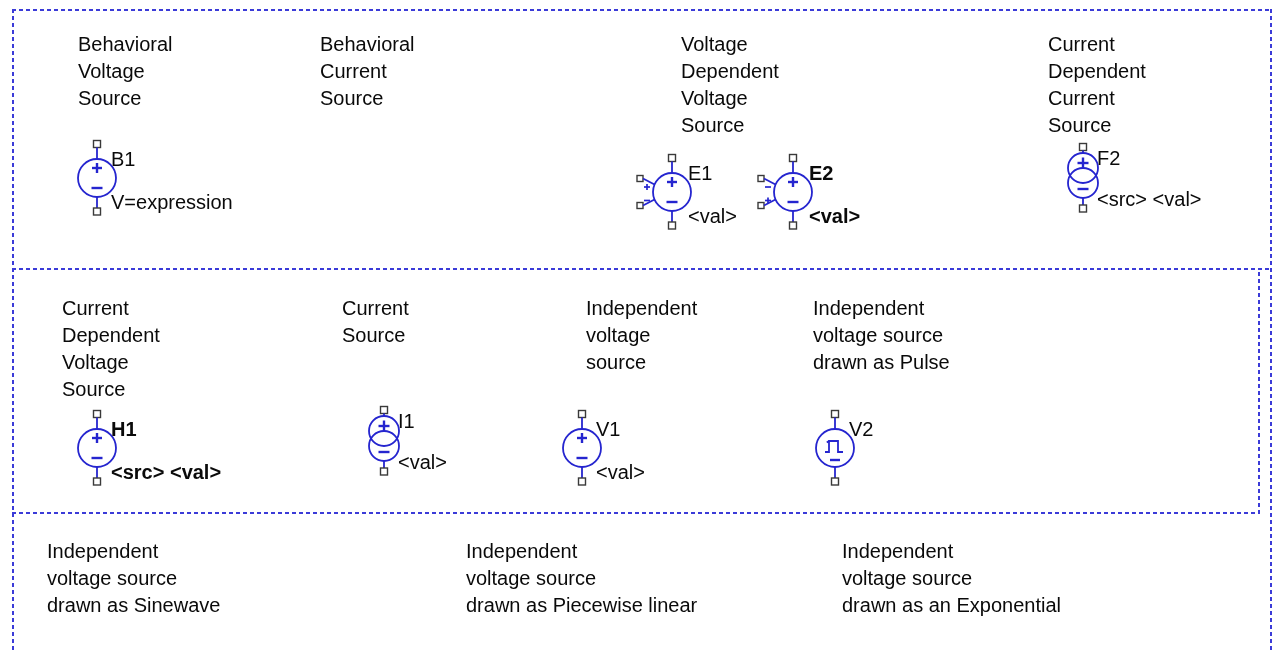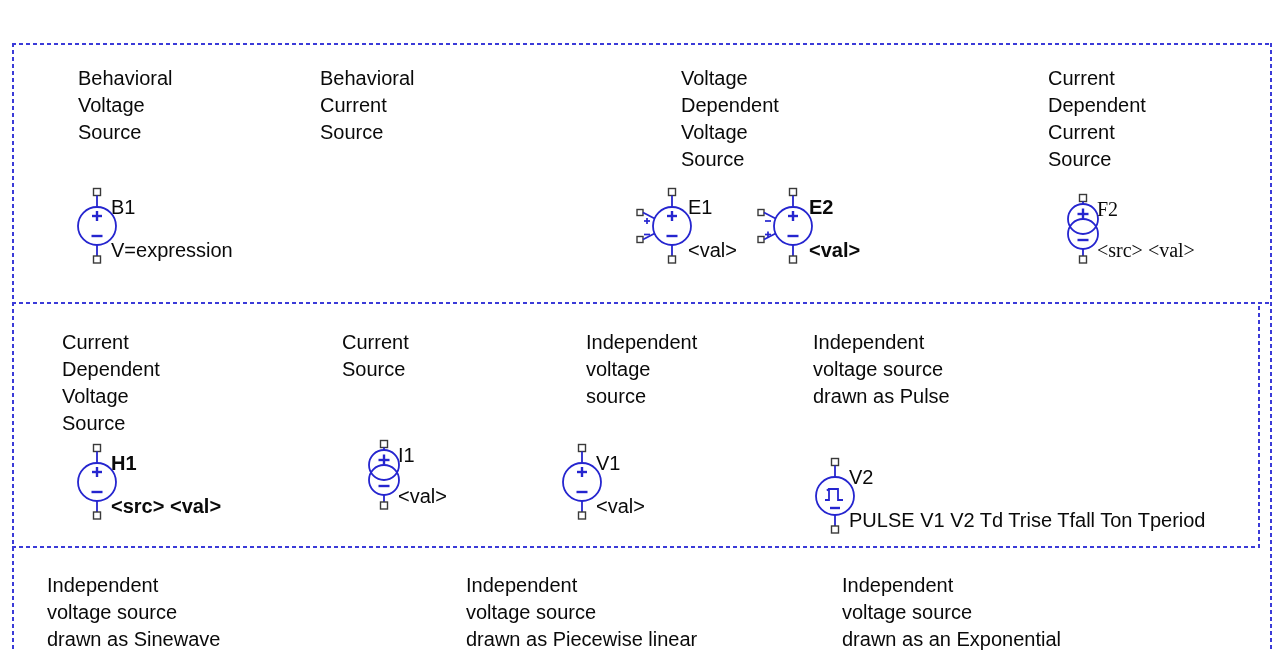--- a/index.html
+++ b/index.html
@@ -6,21 +6,21 @@
     --sym: #2525cf;
     --border: #3b3bd8;
     --txt: #0a0a0a;
     --term: #3a3a3a;
   }
   html,body { margin:0; padding:0; }
   body {
     width:1280px; height:650px; background:#ffffff; overflow:hidden;
     font-family:"Liberation Sans", sans-serif; color:var(--txt);
   }
-  #sheet { position:relative; width:1280px; height:536px;margin-top:34px; }
+  #sheet { position:relative; width:1280px; height:536px; }
 
   .hline { position:absolute; height:2px;
     background:repeating-linear-gradient(90deg, var(--border) 0 4px, transparent 4px 7px); }
   .vline { position:absolute; width:2px;
     background:repeating-linear-gradient(0deg, var(--border) 0 4px, transparent 4px 7px); }
 
   .header {
     position:absolute; font-size:20px; line-height:27px; white-space:pre-line;
     color:var(--txt); letter-spacing:0;
   }
@@ -61,21 +61,21 @@
 Source</div>
   <div class="header" style="left:681px; top:31px;">Voltage
 Dependent
 Voltage
 Source</div>
   <div class="header" style="left:1048px;top:31px;">Current
 Dependent
 Current
 Source</div>
 
-  <div class="comp" style="left:75px; top:154px; width:300px; height:76px;">
+  <div class="comp" style="left:75px; top:140px; width:300px; height:76px;">
     <svg class="sym" width="44" height="76" viewBox="0 0 44 76">
       <rect class="tq" x="18.5" y="0.5" width="7" height="7"></rect>
       <line class="w" x1="22" y1="7.5" x2="22" y2="19"></line>
       <circle class="w" cx="22" cy="38" r="19"></circle>
       <line class="s" x1="22" y1="23" x2="22" y2="33"></line>
         <line class="s" x1="17" y1="28" x2="27" y2="28"></line>
       <line class="s" x1="16.5" y1="48" x2="27.5" y2="48"></line>
       <line class="w" x1="22" y1="57" x2="22" y2="68"></line>
       <rect class="tq" x="18.5" y="68" width="7" height="7"></rect>
     </svg>
@@ -121,21 +121,21 @@
       <line class="f" x1="8" y1="33" x2="14" y2="33"></line>
       <rect class="tq" x="1" y="48.5" width="6" height="6"></rect>
       <line class="w" x1="7" y1="51.5" x2="18.5" y2="45.5"></line>
       <line class="f" x1="11" y1="43.5" x2="11" y2="49.5"></line>
         <line class="f" x1="8" y1="46.5" x2="14" y2="46.5"></line>
     </svg>
     <div class="des">E2</div>
     <div class="val">&lt;val&gt;</div>
   </div>
 
-  <div class="comp ctype" style="left:1061px; top:160px; width:210px; height:70px;font-family:Liberation Serif, serif;">
+  <div class="comp ctype" style="left:1061px; top:143px; width:210px; height:70px;">
     <svg class="sym" width="44" height="70" viewBox="0 0 44 70">
       <rect class="tq" x="18.5" y="0.5" width="7" height="7"></rect>
       <line class="w" x1="22" y1="7.5" x2="22" y2="11"></line>
       <circle class="w" cx="22" cy="25" r="15"></circle>
       <circle class="w" cx="22" cy="40" r="15"></circle>
       <line class="s" x1="22" y1="14.5" x2="22" y2="25.5"></line>
         <line class="s" x1="16.5" y1="20" x2="27.5" y2="20"></line>
       <line class="s" x1="16.5" y1="46" x2="27.5" y2="46"></line>
       <line class="w" x1="22" y1="55" x2="22" y2="62"></line>
       <rect class="tq" x="18.5" y="62" width="7" height="7"></rect>
@@ -196,33 +196,32 @@
       <line class="s" x1="22" y1="23" x2="22" y2="33"></line>
         <line class="s" x1="17" y1="28" x2="27" y2="28"></line>
       <line class="s" x1="16.5" y1="48" x2="27.5" y2="48"></line>
       <line class="w" x1="22" y1="57" x2="22" y2="68"></line>
       <rect class="tq" x="18.5" y="68" width="7" height="7"></rect>
     </svg>
     <div class="des">V1</div>
     <div class="val">&lt;val&gt;</div>
   </div>
 
-  <div class="comp" style="left:813px; top:424px; width:440px; height:76px;">
+  <div class="comp" style="left:813px; top:410px; width:440px; height:76px;">
     <svg class="sym" width="44" height="76" viewBox="0 0 44 76">
       <rect class="tq" x="18.5" y="0.5" width="7" height="7"></rect>
       <line class="w" x1="22" y1="7.5" x2="22" y2="19"></line>
       <circle class="w" cx="22" cy="38" r="19"></circle>
       <polyline class="w" points="12,42 16,42 16,31 25,31 25,42 30,42"></polyline>
       <line class="w" x1="16" y1="31" x2="13.8" y2="32.6"></line>
       <line class="s" x1="17" y1="50" x2="27" y2="50"></line>
       <line class="w" x1="22" y1="57" x2="22" y2="68"></line>
       <rect class="tq" x="18.5" y="68" width="7" height="7"></rect>
     </svg>
     <div class="des">V2</div>
-    <div class="val">PULSE V1 V2 Td Trise Tfall Ton Tperiod</div>
   </div>
 
   <div class="header" style="left:47px;  top:538px;">Independent
 voltage source
 drawn as Sinewave</div>
   <div class="header" style="left:466px; top:538px;">Independent
 voltage source
 drawn as Piecewise linear</div>
   <div class="header" style="left:842px; top:538px;">Independent
 voltage source

